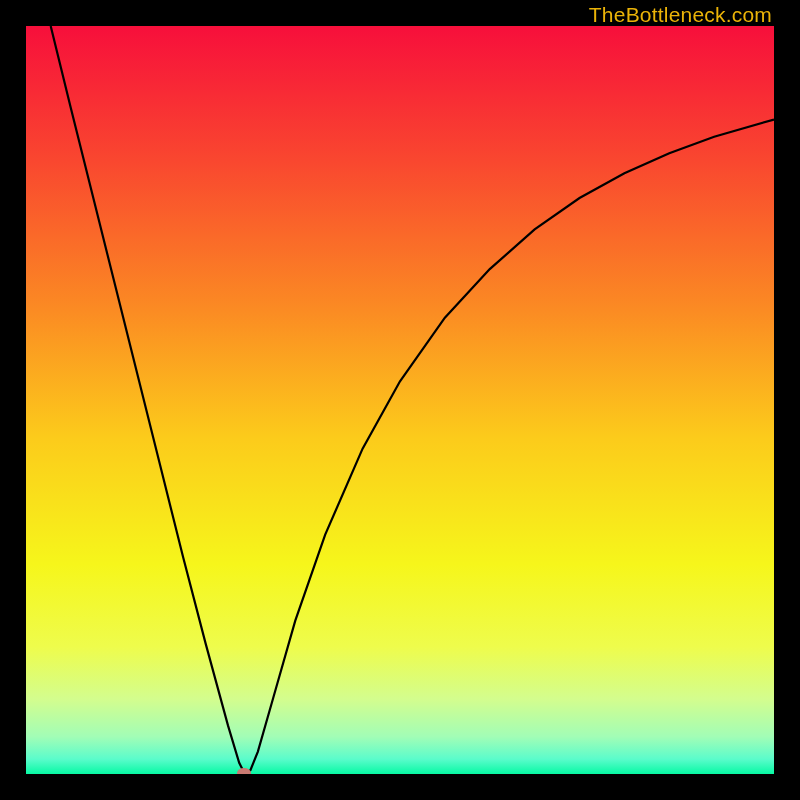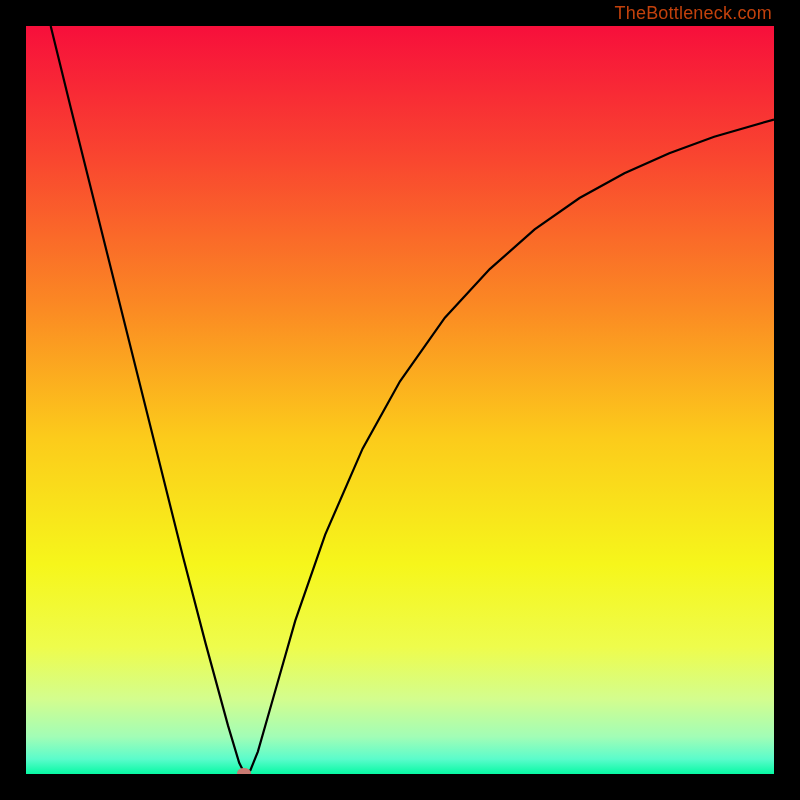--- a/index.html
+++ b/index.html
@@ -35,22 +35,22 @@
     position: absolute;
     left: 0;
     top: 0;
     width: 100%;
     height: 100%;
   }
   .watermark {
     position: absolute;
     top: 3px;
     right: 28px;
-    color: #c2410c;
-    font-size: 18px;
+    color: #eab308;
+    font-size: 21px;
     font-weight: 500;
     letter-spacing: 0.2px;
   }
   .marker {
     position: absolute;
     width: 14px;
     height: 10px;
     background: #c97a72;
     border-radius: 50%;
   }

